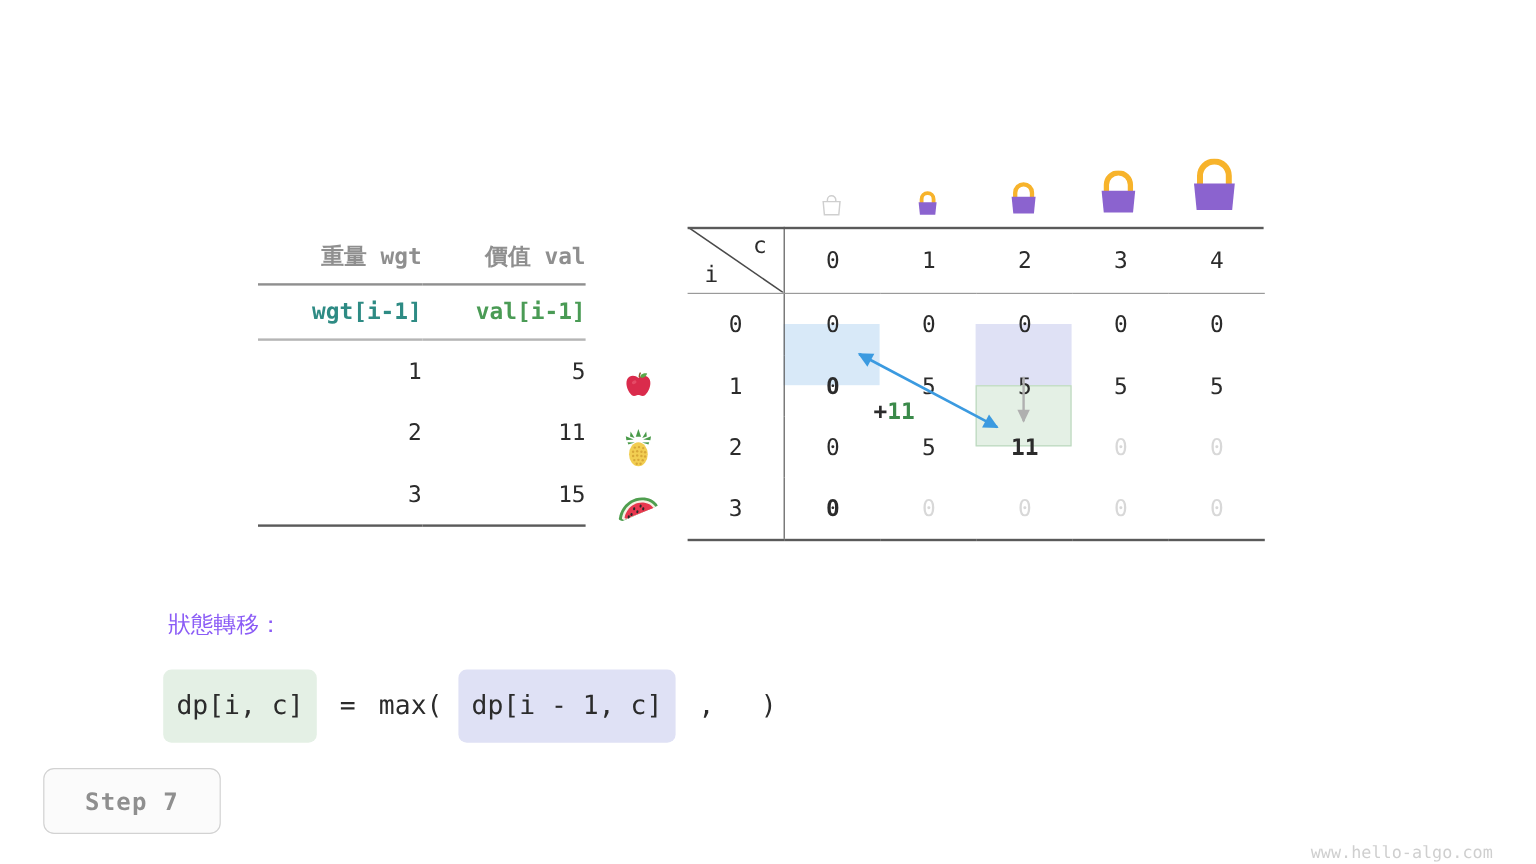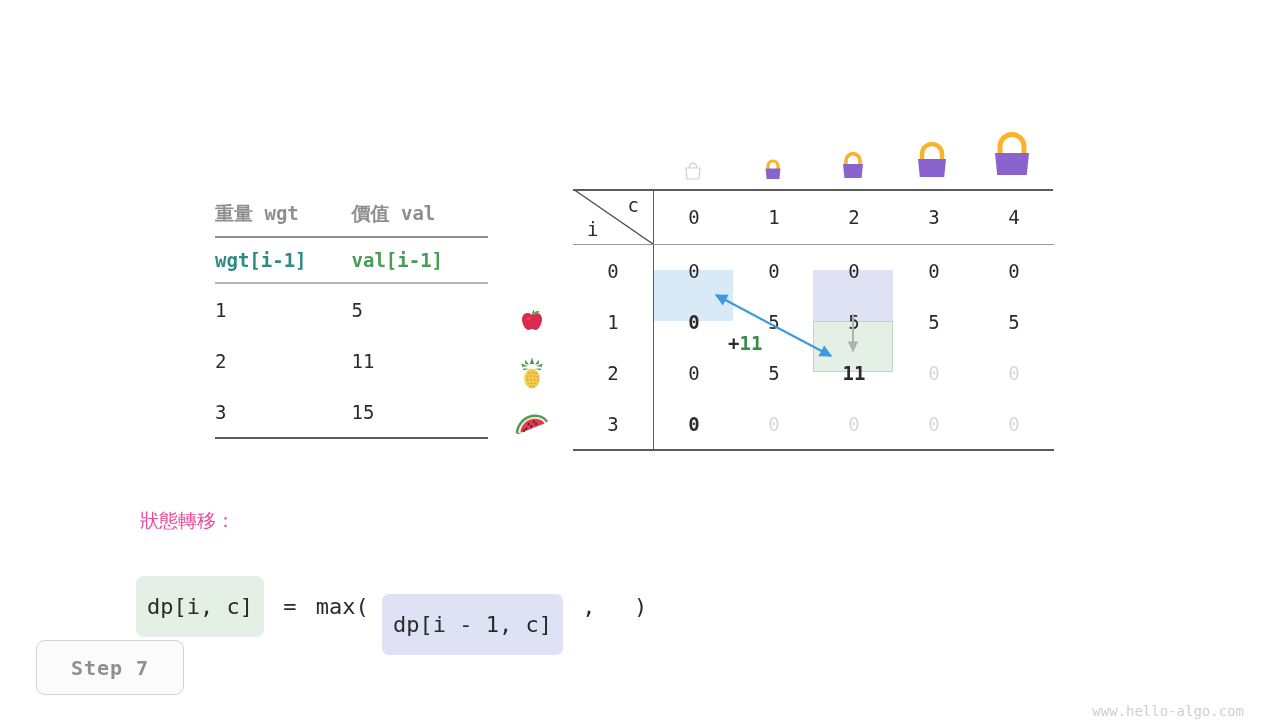--- a/index.html
+++ b/index.html
@@ -18,21 +18,21 @@
     position:absolute;
     left:215px; top:192px;
     width:273px;
   }
   #item-table table{
     border-collapse:collapse;
     width:100%;
     table-layout:fixed;
   }
   #item-table th, #item-table td{
-    text-align:left;
+    text-align:right;
     font-family:"DejaVu Sans Mono","Liberation Mono",monospace;
     font-size:19px;
     padding:0;
     height:51px;
     vertical-align:middle;
   }
   #item-table th{
     color:#8f8f8f;
     font-weight:bold;
     font-size:19px;
@@ -145,36 +145,36 @@
     font-size:19px; font-weight:bold; z-index:5;
     white-space:nowrap;
   }
   #plus11 .plus{color:#2b2b2b;}
   #plus11 .num{color:#3b8a4a;}
 
   
   #state-label{
     position:absolute; left:140px; top:508px;
     font-family:"DejaVu Sans","Liberation Sans",sans-serif;
-    font-size:19px; color:#ec4899;
+    font-size:19px; color:#8b5cf6;
   }
   #formula{
     position:absolute; left:136px; top:558px;
     display:flex; align-items:center;
     font-family:"DejaVu Sans Mono","Liberation Mono",monospace;
     font-size:22px; color:#2b2b2b;
     white-space:pre;
   }
   #formula .chip{
     border-radius:7px;
     padding:18px 11px;
     display:inline-block;
   }
   #formula .chip-green{background:#e4f0e5;}
-  #formula .chip-lav{background:#dfe1f5;margin-top:36px;}
+  #formula .chip-lav{background:#dfe1f5;}
   #formula .chip-blue{background:#d8e9f8;font-weight:bold;}
   #formula .sep{padding:0 6px;}
   #formula .teal{color:#2e8b84;}
   #formula .green{color:#4a9b55;}
 
   
   #step-badge{
     position:absolute; left:36px; top:640px;
     width:146px; height:53px;
     border:1px solid #d2d2d2;

